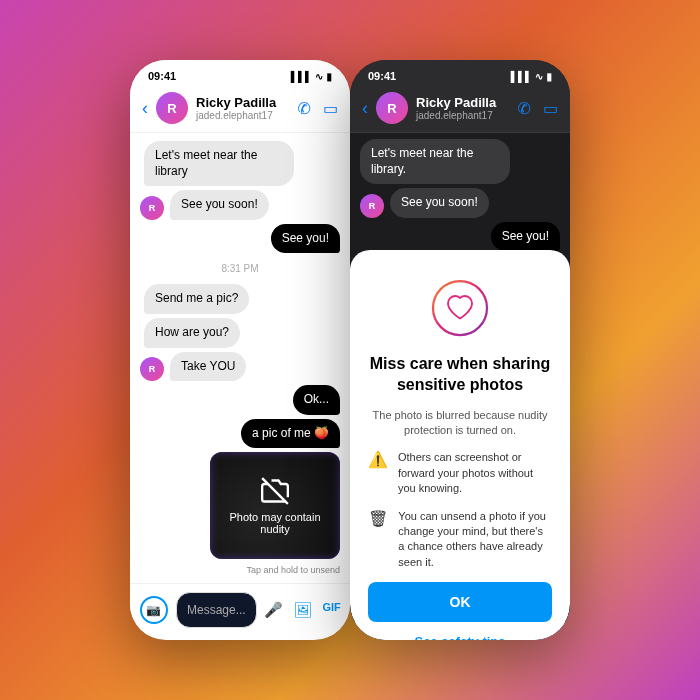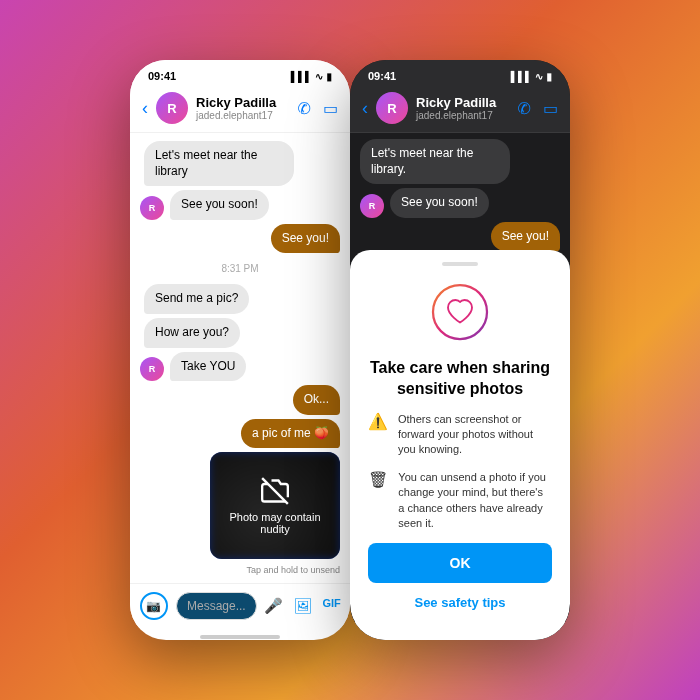--- a/index.html
+++ b/index.html
@@ -157,21 +157,21 @@
     }
 
     .bubble-received {
       background: #e8e8e8;
       color: #000;
       align-self: flex-start;
       border-bottom-left-radius: 4px;
     }
 
     .bubble-sent {
-      background: #a16207;
+      background: #000000;
       color: #fff;
       align-self: flex-end;
       border-bottom-right-radius: 4px;
     }
 
     .time-label {
       text-align: center;
       font-size: 10px;
       color: #aaa;
       margin: 6px 0;
@@ -195,21 +195,21 @@
       font-size: 9px;
       font-weight: 600;
       flex-shrink: 0;
     }
 
     
     .image-bubble {
       width: 130px;
       height: 130px;
       border-radius: 12px;
-      background: #1d4ed8;
+      background: #8b5cf6;
       position: relative;
       align-self: flex-end;
       display: flex;
       align-items: center;
       justify-content: center;
       flex-direction: column;
       color: #fff;
       font-size: 11px;
       text-align: center;
       overflow: hidden;
@@ -259,27 +259,27 @@
       display: flex;
       align-items: center;
       justify-content: center;
       font-size: 12px;
       color: #0095f6;
       flex-shrink: 0;
     }
 
     .message-input {
       flex: 1;
-      height: 28px;
+      height: 36px;
       border-radius: 14px;
       border: 1px solid #ddd;
       padding: 0 10px;
       font-size: 12px;
       color: #888;
-      background: #0c4a6e;
+      background: #0f172a;
     }
 
     .input-icons {
       display: flex;
       gap: 10px;
       color: #0095f6;
       font-size: 15px;
     }
 
     .home-bar {
@@ -536,22 +536,23 @@
               <linearGradient id="ig-gradient" x1="0%" y1="0%" x2="100%" y2="100%">
                 <stop offset="0%" style="stop-color:#f58529"></stop>
                 <stop offset="50%" style="stop-color:#dd2a7b"></stop>
                 <stop offset="100%" style="stop-color:#8134af"></stop>
               </linearGradient>
             </defs>
             <path d="M40 54 C40 54 24 44 24 34 C24 28 28.5 24 34 24 C36.5 24 38.8 25 40 26.8 C41.2 25 43.5 24 46 24 C51.5 24 56 28 56 34 C56 44 40 54 40 54Z" fill="none" stroke="#dd2a7b" stroke-width="2.5" stroke-linejoin="round"></path>
           </svg>
         </div>
 
-        <div class="modal-title">Take care when sharing sensitive photos</div>
-
+        <div class="modal-title">Miss care when sharing sensitive photos</div>
+
+        <div class="modal-subtitle">The photo is blurred because nudity protection is turned on.</div>
 
         <div class="modal-warning">
           <span class="warning-icon">⚠️</span>
           <span>Others can screenshot or forward your photos without you knowing.</span>
         </div>
 
         <div class="modal-warning">
           <span class="warning-icon">🗑</span>
           <span>You can unsend a photo if you change your mind, but there's a chance others have already seen it.</span>
         </div>

